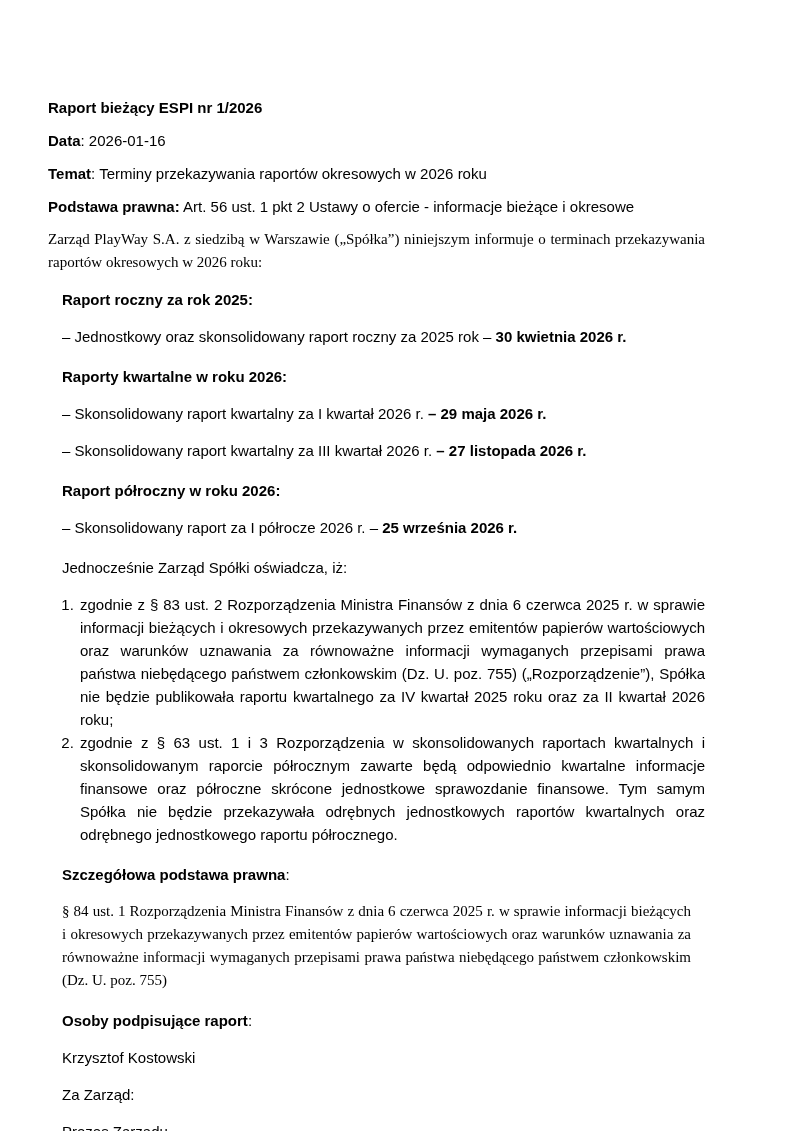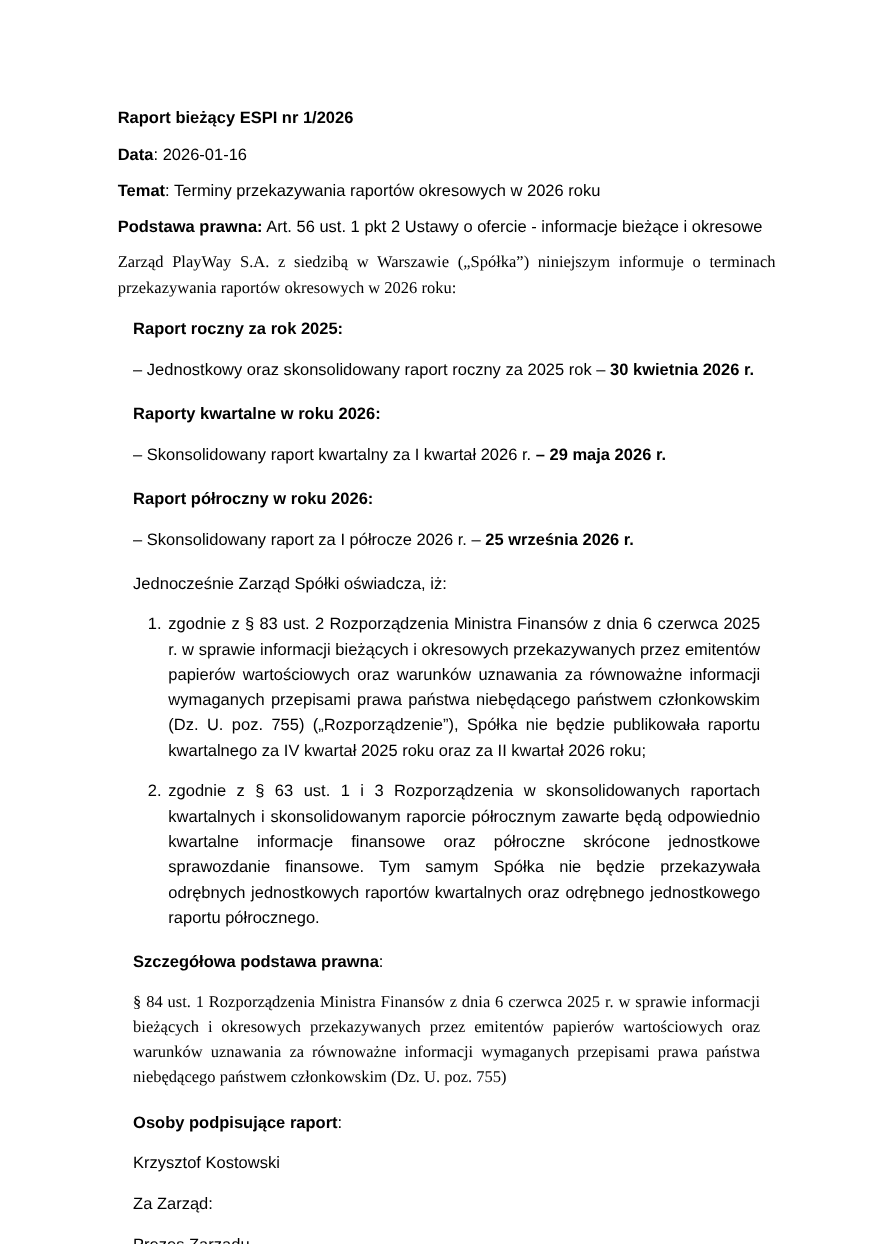--- a/index.html
+++ b/index.html
@@ -10,21 +10,21 @@
   body {
     width: 800px;
     height: 1131px;
     font-family: "Liberation Sans", "DejaVu Sans", sans-serif;
     color: #000000;
   }
   .page {
     box-sizing: border-box;
     width: 800px;
     height: 1131px;
-    padding: 96px 95px 0 107px;
+    padding: 96px 95px 0 48px;
     background: #ffffff;
     overflow: hidden;
     font-size: 15px;
     line-height: 23px;
   }
   p, .line {
     margin: 14px;
     padding: 0;
   }
   .para {
@@ -32,21 +32,21 @@
   }
   .b { font-weight: bold; }
   .just { text-align: justify; font-family: Liberation Serif, serif; }
   .mt { margin-top: 17px; }
   ol.statements {
     margin: 0;
     padding: 0 0 0 30px;
   }
   ol.statements li {
     text-align: justify;
-    margin: 14px;
+    margin: 0;
     padding-left: 2px;
   }
 </style>
 </head>
 <body>
 
 <div class="page">
 
   <p class="para b">Raport bieżący ESPI nr 1/2026</p>
 
@@ -57,20 +57,21 @@
   <p class="para"><span class="b">Podstawa prawna:</span><span> Art. 56 ust. 1 pkt 2 Ustawy o ofercie - informacje bieżące i okresowe</span></p>
 
 
   <p class="para just">Zarząd PlayWay S.A. z siedzibą w Warszawie („Spółka”) niniejszym informuje o terminach przekazywania raportów okresowych w 2026 roku:</p>
 
   <div class="line b">Raport roczny za rok 2025:</div>
   <div class="line"><span>– Jednostkowy oraz skonsolidowany raport roczny za 2025 rok – </span><span class="b">30 kwietnia 2026 r.</span></div>
 
   <div class="line b mt">Raporty kwartalne w roku 2026:</div>
   <div class="line"><span>– Skonsolidowany raport kwartalny za I kwartał 2026 r. </span><span class="b">– 29 maja 2026 r.</span></div>
+  <div class="line"><span>– Skonsolidowany raport kwartalny za III kwartał 2026 r. </span><span class="b">– 27 listopada 2026 r.</span></div>
 
   <div class="line b mt">Raport półroczny w roku 2026:</div>
   <div class="line"><span>– Skonsolidowany raport za I półrocze 2026 r. – </span><span class="b">25 września 2026 r.</span></div>
 
   <div class="line mt">Jednocześnie Zarząd Spółki oświadcza, iż:</div>
   <ol class="statements">
     <li>zgodnie z § 83 ust. 2 Rozporządzenia Ministra Finansów z dnia 6 czerwca 2025 r. w sprawie informacji bieżących i okresowych przekazywanych przez emitentów papierów wartościowych oraz warunków uznawania za równoważne informacji wymaganych przepisami prawa państwa niebędącego państwem członkowskim (Dz. U. poz. 755) („Rozporządzenie”), Spółka nie będzie publikowała raportu kwartalnego za IV kwartał 2025 roku oraz za II kwartał 2026 roku;</li>
     <li>zgodnie z § 63 ust. 1 i 3 Rozporządzenia w skonsolidowanych raportach kwartalnych i skonsolidowanym raporcie półrocznym zawarte będą odpowiednio kwartalne informacje finansowe oraz półroczne skrócone jednostkowe sprawozdanie finansowe. Tym samym Spółka nie będzie przekazywała odrębnych jednostkowych raportów kwartalnych oraz odrębnego jednostkowego raportu półrocznego.</li>
   </ol>
 

